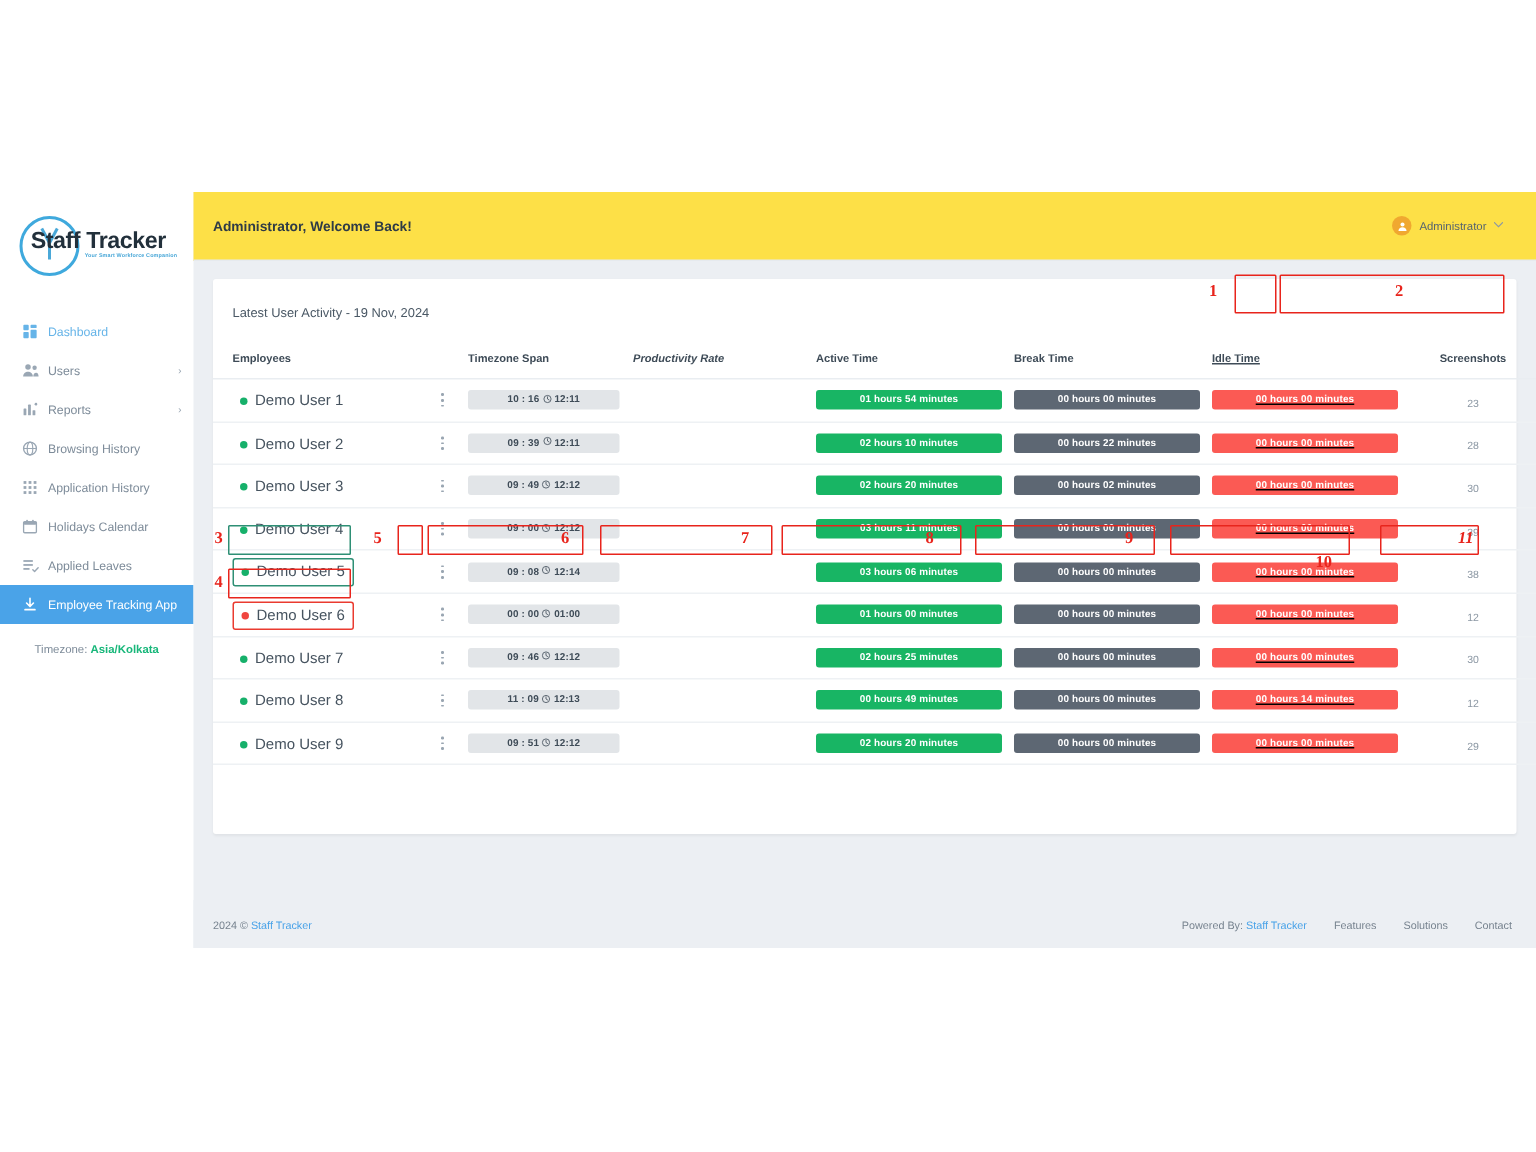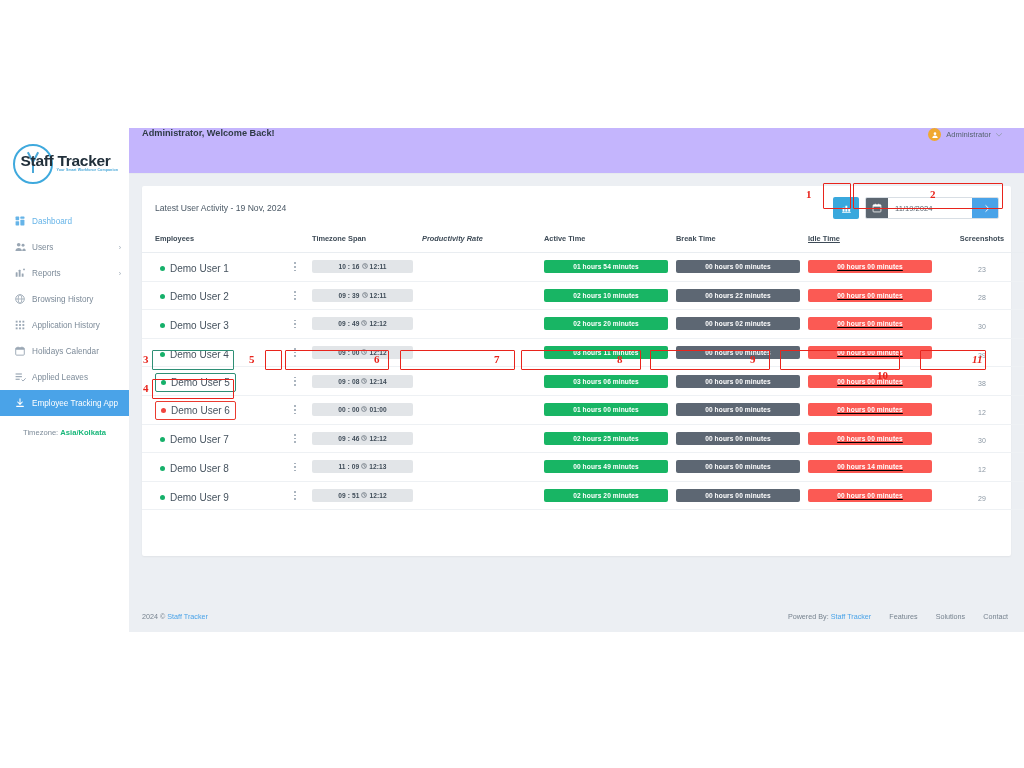--- a/index.html
+++ b/index.html
@@ -83,22 +83,22 @@
   }
   .tz b { color: #18b77a; font-weight: 700; }
 
   
   #main {
     position: absolute; left: 129px; top: 128px;
     width: 895px; height: 504px;
     background: #eceff3;
   }
   .topbar {
-    height: 46px; background: #c4b5fd;
-    display: flex; align-items: flex-start;
+    height: 46px; background: #fde047;
+    display: flex; align-items: center;
     padding: 0 22px 0 13px;
     border-bottom: 1px solid #e6eaee;
   }
   .welcome {
     font-size: 9.2px; font-weight: 700; color: #2f3b46;
   }
   .topbar-right {
     margin-left: auto; display: flex; align-items: center; gap: 5px;
   }
   .avatar {
@@ -390,46 +390,20 @@
           <svg width="6" height="4" viewBox="0 0 8 5">
               <path d="M0 0l4 4 4-4" stroke="#8b98a4" stroke-width="1" fill="none"></path>
             </svg>
         </span>
       </div>
     </div>
 
     <div class="card">
       <div class="card-head">
         <div class="card-title">Latest User Activity - 19 Nov, 2024</div>
-        <div class="date-tools">
-          <div class="btn-chart">
-            <svg width="11" height="11" viewBox="0 0 14 14">
-              <rect x="2" y="6" width="2.4" height="5" fill="#fff"></rect>
-              <rect x="5.6" y="3.5" width="2.4" height="7.5" fill="#fff"></rect>
-              <rect x="9.2" y="7.6" width="2.4" height="3.4" fill="#fff"></rect>
-              <rect x="1.4" y="11.4" width="11" height="1" fill="#fff"></rect>
-            </svg>
-          </div>
-          <div class="date-group">
-            <div class="date-ico">
-              <svg width="10" height="10" viewBox="0 0 14 14">
-                <rect x="1.5" y="2.5" width="11" height="10" rx="1" stroke="#fff" stroke-width="1.1" fill="none"></rect>
-                <rect x="1.5" y="2.5" width="11" height="2.6" fill="#fff"></rect>
-                <rect x="4" y="1" width="1.1" height="2.4" fill="#fff"></rect>
-                <rect x="8.9" y="1" width="1.1" height="2.4" fill="#fff"></rect>
-              </svg>
-            </div>
-            <div class="date-val">11/19/2024</div>
-            <div class="btn-go">
-              <svg width="11" height="9" viewBox="0 0 14 11">
-                <path d="M1 5.5h10M7.4 1.8L11.2 5.5 7.4 9.2" stroke="#fff" stroke-width="1.2" fill="none" stroke-linecap="round" stroke-linejoin="round"></path>
-              </svg>
-            </div>
-          </div>
-        </div>
       </div>
 
       <table>
         <thead>
           <tr>
             <th class="c-emp">Employees</th>
             <th class="c-dots"></th>
             <th class="c-span">Timezone Span</th>
             <th class="c-prod">Productivity Rate</th>
             <th class="c-act">Active Time</th>

